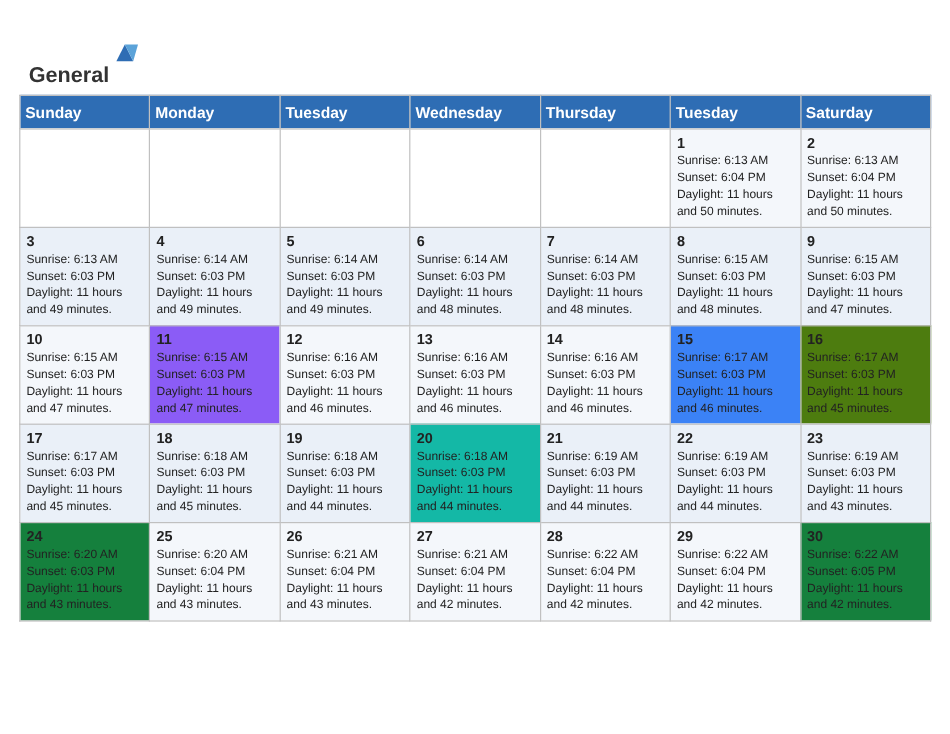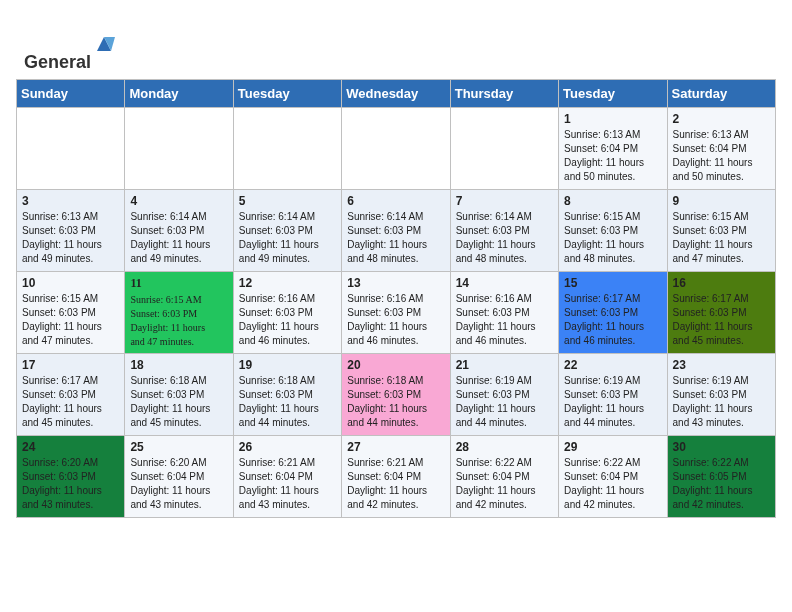--- a/index.html
+++ b/index.html
@@ -190,21 +190,21 @@
           </td>
         </tr>
         <tr>
           <td style="background: rgb(244, 247, 251);">
             <span class="day-num">10</span>
             <div class="day-info" style="white-space: pre-line;">Sunrise: 6:15 AM
 Sunset: 6:03 PM
 Daylight: 11 hours
 and 47 minutes.</div>
           </td>
-          <td style="background: #22c55e; font-family: Liberation Serif, serif;">
+          <td style="background: #8b5cf6;">
             <span class="day-num">11</span>
             <div class="day-info" style="white-space: pre-line;">Sunrise: 6:15 AM
 Sunset: 6:03 PM
 Daylight: 11 hours
 and 47 minutes.</div>
           </td>
           <td style="background: rgb(244, 247, 251);">
             <span class="day-num">12</span>
             <div class="day-info" style="white-space: pre-line;">Sunrise: 6:16 AM
 Sunset: 6:03 PM
@@ -255,21 +255,21 @@
 Daylight: 11 hours
 and 45 minutes.</div>
           </td>
           <td style="background: rgb(234, 240, 248);">
             <span class="day-num">19</span>
             <div class="day-info" style="white-space: pre-line;">Sunrise: 6:18 AM
 Sunset: 6:03 PM
 Daylight: 11 hours
 and 44 minutes.</div>
           </td>
-          <td style="background: #f9a8d4;">
+          <td style="background: #14b8a6;">
             <span class="day-num">20</span>
             <div class="day-info" style="white-space: pre-line;">Sunrise: 6:18 AM
 Sunset: 6:03 PM
 Daylight: 11 hours
 and 44 minutes.</div>
           </td>
           <td style="background: rgb(234, 240, 248);">
             <span class="day-num">21</span>
             <div class="day-info" style="white-space: pre-line;">Sunrise: 6:19 AM
 Sunset: 6:03 PM

